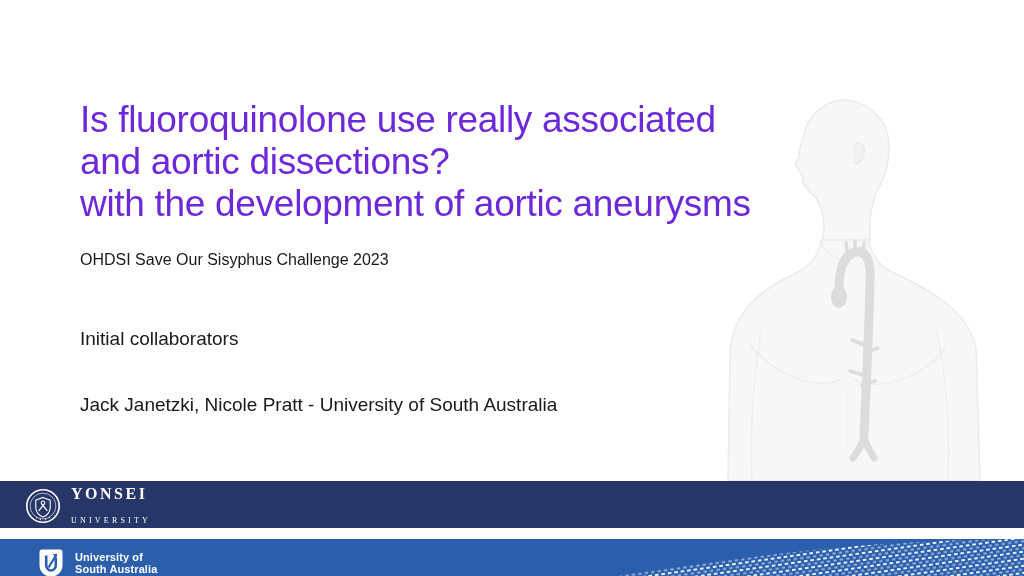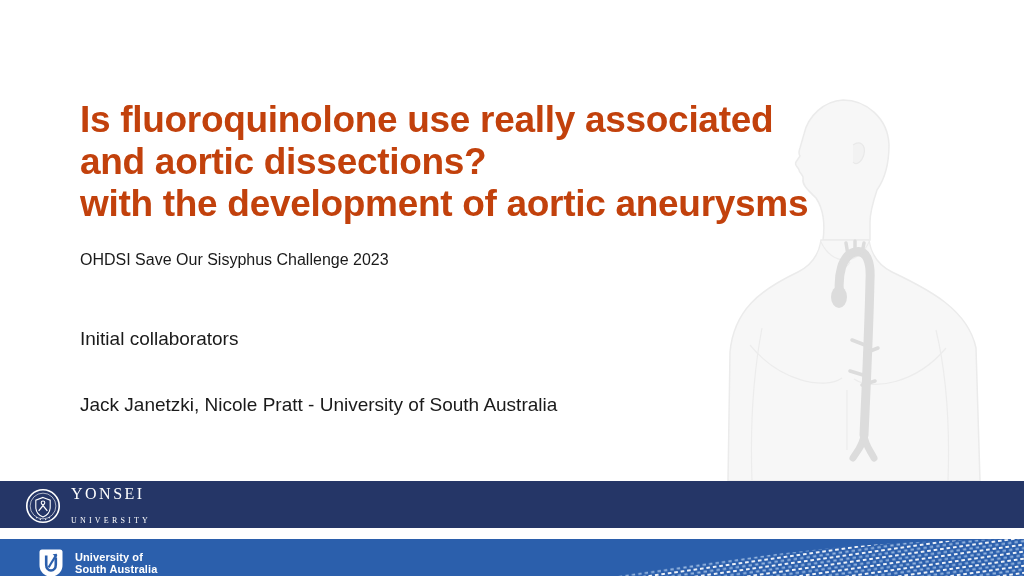--- a/index.html
+++ b/index.html
@@ -5,21 +5,21 @@
   html,body{margin:0;padding:0;background:#888;}
   .slide{
     position:relative;width:1024px;height:576px;background:#ffffff;
     overflow:hidden;font-family:"Liberation Sans", sans-serif;
   }
   
   .figure-svg{position:absolute;left:720px;top:90px;width:304px;height:391px;z-index:1;}
   
   .title{
     position:absolute;left:80px;top:99px;width:790px;z-index:2;margin:0;
-    font-size:37px;line-height:42px;font-weight:bold;color:#c2410c;letter-spacing:-0.3px;
+    font-size:37px;line-height:42px;font-weight:normal;color:#6d28d9;letter-spacing:-0.3px;
   }
   .title span{display:block;}
   .subtitle{
     position:absolute;left:80px;top:251px;z-index:2;
     font-size:16px;color:#1a1a1a;
   }
   .collab-heading{
     position:absolute;left:80px;top:328px;z-index:2;
     font-size:19px;color:#1a1a1a;
   }
@@ -33,21 +33,21 @@
   .bar-blue{
     position:absolute;left:0;top:528px;width:1024px;height:48px;
     background:var(--blue,#2b5fac);z-index:3;overflow:hidden;margin-top:11px;
   }
   .swoosh-svg{position:absolute;right:0;bottom:0;width:1024px;height:48px;display:block;}
   
   .yonsei-logo{position:absolute;left:25px;top:5px;display:flex;align-items:center;gap:10px;}
   .yonsei-seal{width:36px;height:36px;}
   .yonsei-text{color:#fff;}
   .yonsei-name{
-    font-family:"Liberation Serif", serif;font-size:16px;font-weight:normal;
+    font-family:"Liberation Serif", serif;font-size:16px;font-weight:bold;
     letter-spacing:2.5px;line-height:16px;
   }
   .yonsei-sub{
     font-family:"Liberation Serif", serif;font-size:8px;
     letter-spacing:3.2px;line-height:10px;margin-top:14px;
   }
   
   .unisa-logo{position:absolute;left:38px;top:9px;display:flex;align-items:center;gap:11px;z-index:2;}
   .unisa-shield{width:26px;height:30px;}
   .unisa-text{color:#fff;font-size:11px;font-weight:bold;line-height:12.5px;letter-spacing:0.1px;}

